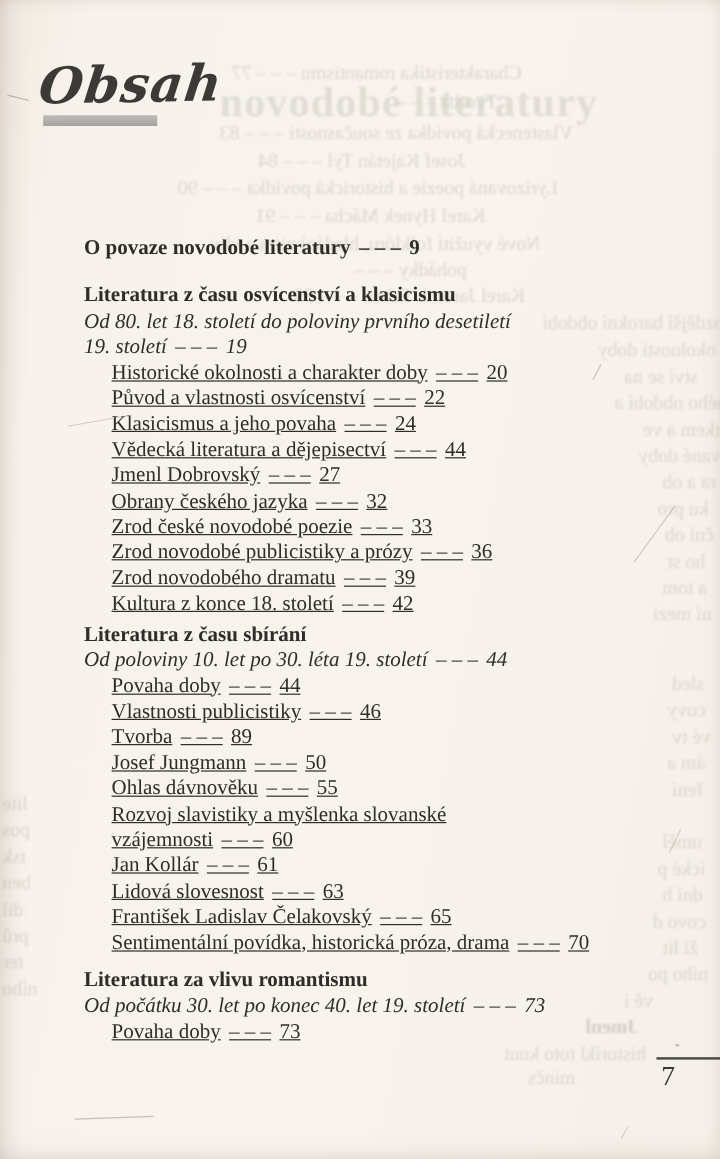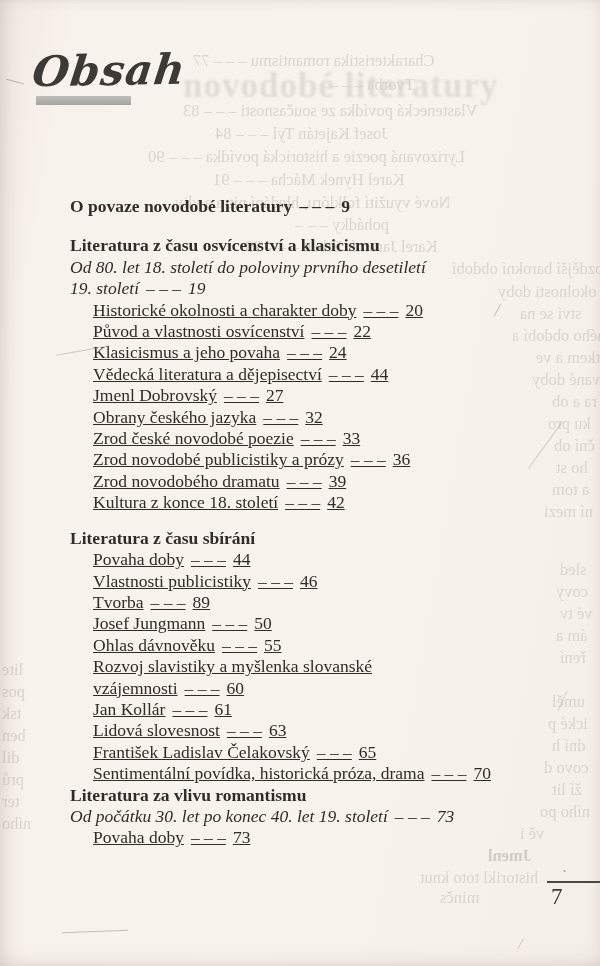--- a/index.html
+++ b/index.html
@@ -152,23 +152,26 @@
       </div>
       <div class="toc-line ind">
         <span class="toc-text">Zrod novodobé publicistiky a prózy</span><span class="toc-sep">– – –</span><span class="toc-pg">36</span>
       </div>
       <div class="toc-line ind">
         <span class="toc-text">Zrod novodobého dramatu</span><span class="toc-sep">– – –</span><span class="toc-pg">39</span>
       </div>
       <div class="toc-line ind">
         <span class="toc-text">Kultura z konce 18. století</span><span class="toc-sep">– – –</span><span class="toc-pg">42</span>
       </div>
-      <div class="toc-line bold" style="margin-top: 14px;">
+      <div class="toc-line bold" style="margin-top: 4px;">
         <span class="toc-text">Literatura z času sbírání</span>
       </div>
+      <div class="toc-line italic">
+        <span class="toc-text">Od poloviny 10. let po 30. léta 19. století</span><span class="toc-sep">– – –</span><span class="toc-pg">44</span>
+      </div>
       <div class="toc-line ind">
         <span class="toc-text">Povaha doby</span><span class="toc-sep">– – –</span><span class="toc-pg">44</span>
       </div>
       <div class="toc-line ind">
         <span class="toc-text">Vlastnosti publicistiky</span><span class="toc-sep">– – –</span><span class="toc-pg">46</span>
       </div>
       <div class="toc-line ind">
         <span class="toc-text">Tvorba</span><span class="toc-sep">– – –</span><span class="toc-pg">89</span>
       </div>
       <div class="toc-line ind">
@@ -188,21 +191,21 @@
       </div>
       <div class="toc-line ind">
         <span class="toc-text">Lidová slovesnost</span><span class="toc-sep">– – –</span><span class="toc-pg">63</span>
       </div>
       <div class="toc-line ind">
         <span class="toc-text">František Ladislav Čelakovský</span><span class="toc-sep">– – –</span><span class="toc-pg">65</span>
       </div>
       <div class="toc-line ind">
         <span class="toc-text">Sentimentální povídka, historická próza, drama</span><span class="toc-sep">– – –</span><span class="toc-pg">70</span>
       </div>
-      <div class="toc-line bold" style="">
+      <div class="toc-line bold" style="margin-top: 10px;">
         <span class="toc-text">Literatura za vlivu romantismu</span>
       </div>
       <div class="toc-line italic">
         <span class="toc-text">Od počátku 30. let po konec 40. let 19. století</span><span class="toc-sep">– – –</span><span class="toc-pg">73</span>
       </div>
       <div class="toc-line ind">
         <span class="toc-text">Povaha doby</span><span class="toc-sep">– – –</span><span class="toc-pg">73</span>
       </div>
     </div>
 

